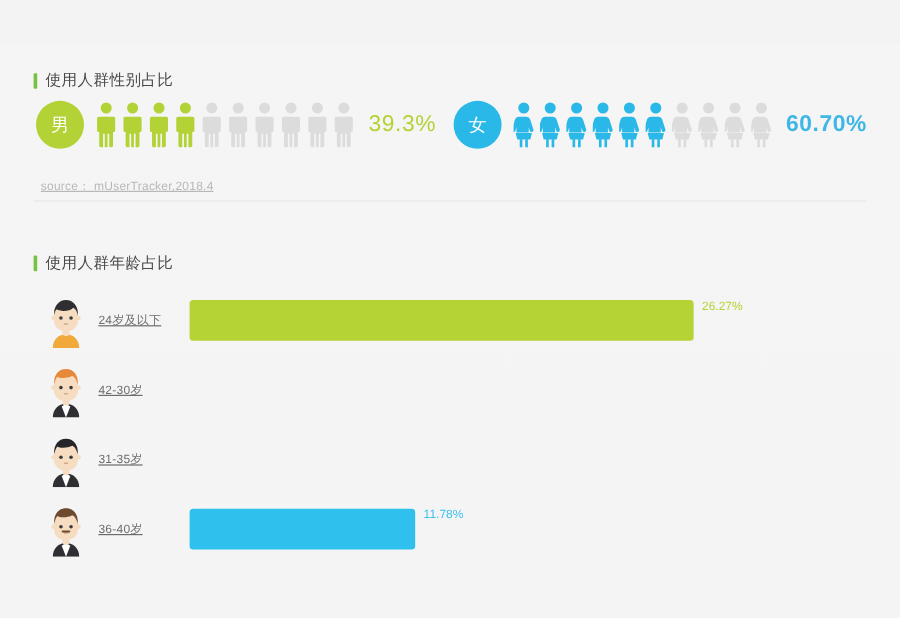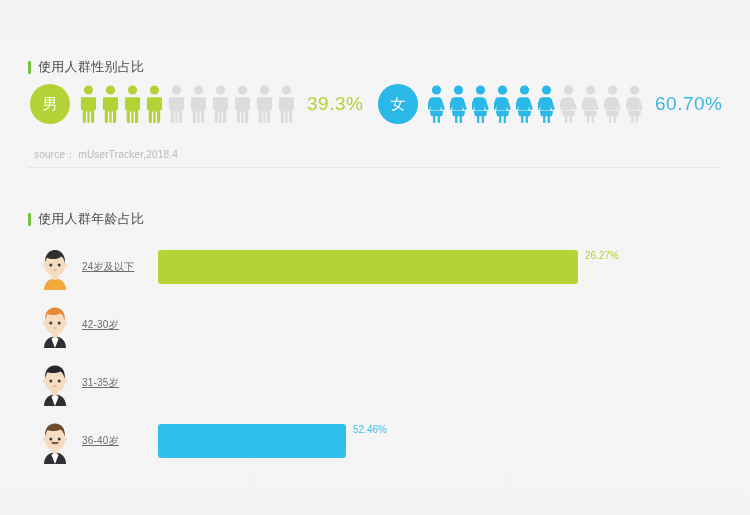--- a/index.html
+++ b/index.html
@@ -77,28 +77,29 @@
   }
   .person { width: 17px; height: 38px; display: block; }
 
   .pct {
     font-size: 19px;
     margin-left: 12px;
     letter-spacing: .5px;
     white-space: nowrap;
   }
   .pct-male   { color: #b3d235; }
-  .pct-female { color: #3eb7e6; }
+  .pct-female { color: #3eb7e6; font-weight: bold; }
 
   .source {
     position: absolute;
     left: 34px; top: 112px;
     font-size: 10px;
     color: #b8b8b8;
     letter-spacing: .2px;
+    text-decoration: underline;
   }
   .divider {
     position: absolute;
     left: 28px; top: 131px;
     width: 694px; height: 1px;
     background: #e6e7e6;
   }
 
   
   .age-section { position: absolute; left: 0; top: 140px; width: 750px; }
@@ -363,19 +364,19 @@
               <path d="M11.2 18.6C10.6 10.6 14.6 5.6 21 5.6s10.4 5 9.8 13c0 0-1.4-6.2-4.6-7.2-3.6 2-10.4 2.2-12.4.6-1.6 1.6-2.6 6.6-2.6 6.6z" fill="#6e4a2e"></path>
               <circle cx="16.8" cy="21" r="1.5" fill="#3b3b3f"></circle>
               <circle cx="25.2" cy="21" r="1.5" fill="#3b3b3f"></circle>
               <rect x="19.2" y="25.4" width="3.6" height="1.3" rx=".6" fill="#cfa98c"></rect>
               <rect x="17.4" y="24" width="7.2" height="1.7" rx=".8" fill="#6e4a2e"></rect>
             </svg>
           </div>
           <div class="age-label">36-40岁</div>
           <div class="bar-area">
             <div class="bar" style="width:188px;background:#2fc0ee;"></div>
-            <div class="bar-value" style="color:#3ec1ed;">52.46%</div>
+            <div class="bar-value" style="color:#3ec1ed;">11.78%</div>
           </div>
         </div>
       </div>
   </div>
 
 </div>
 
 </body></html>

